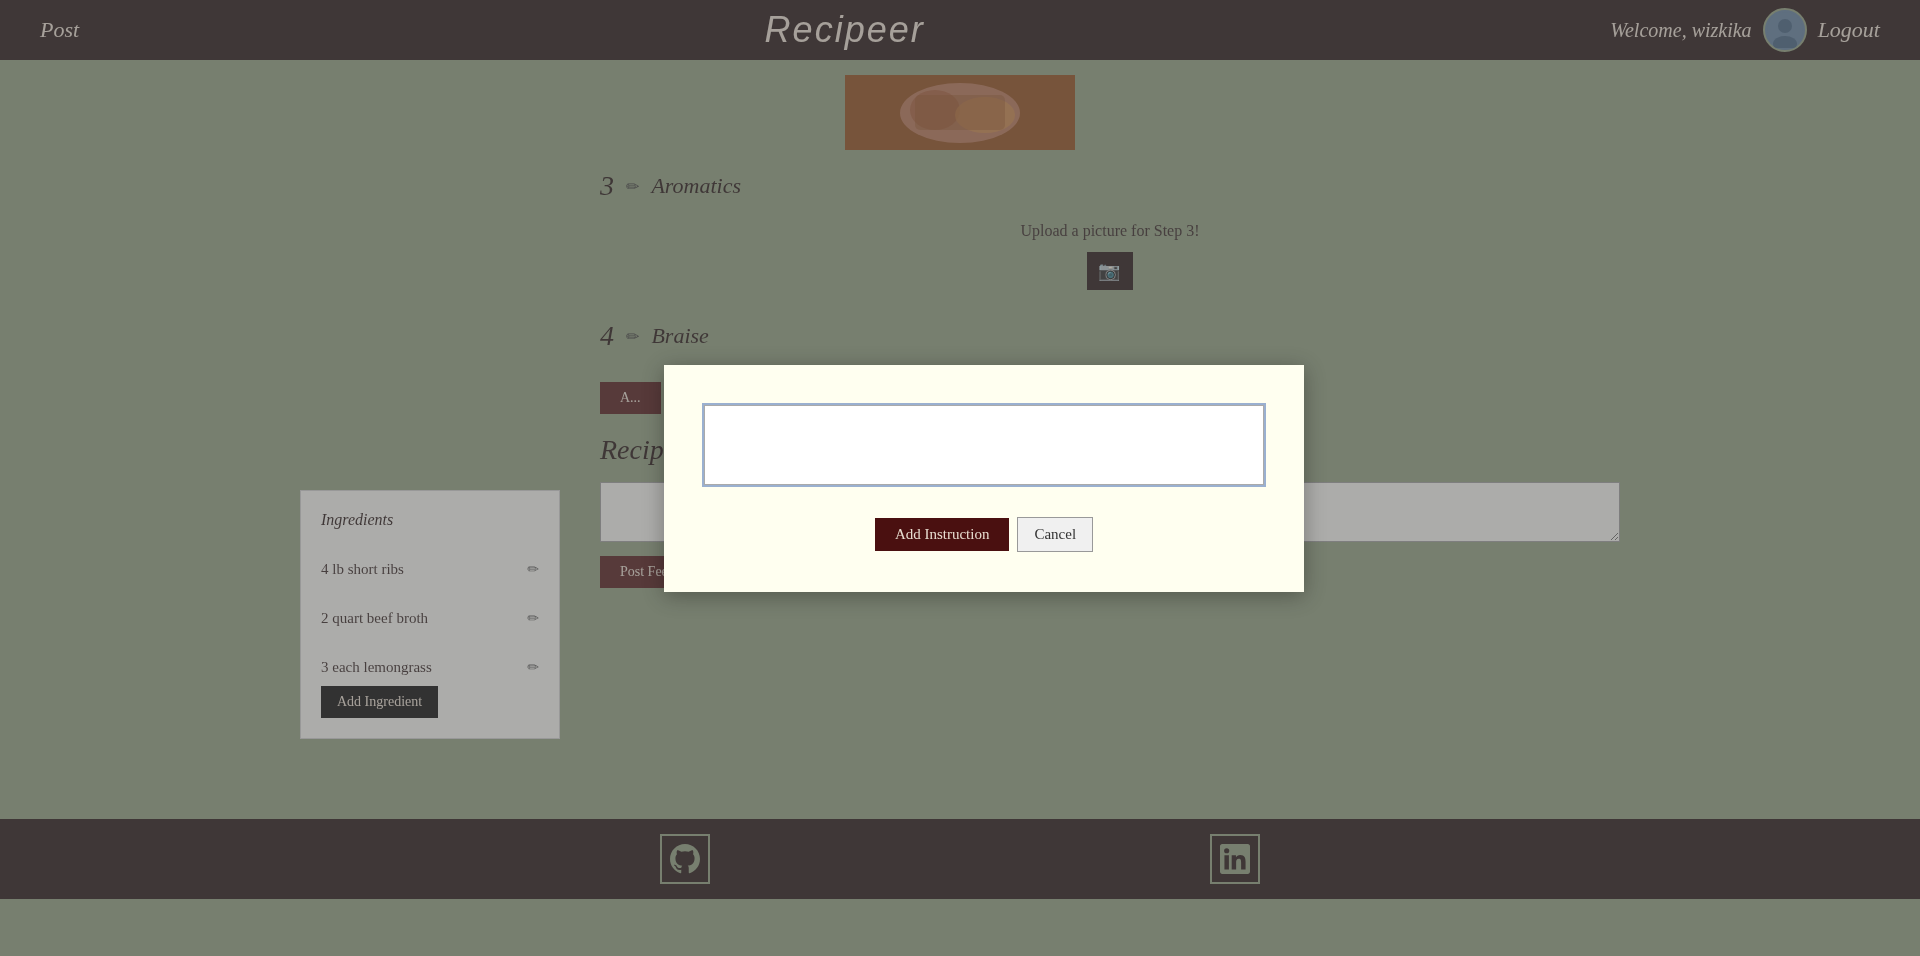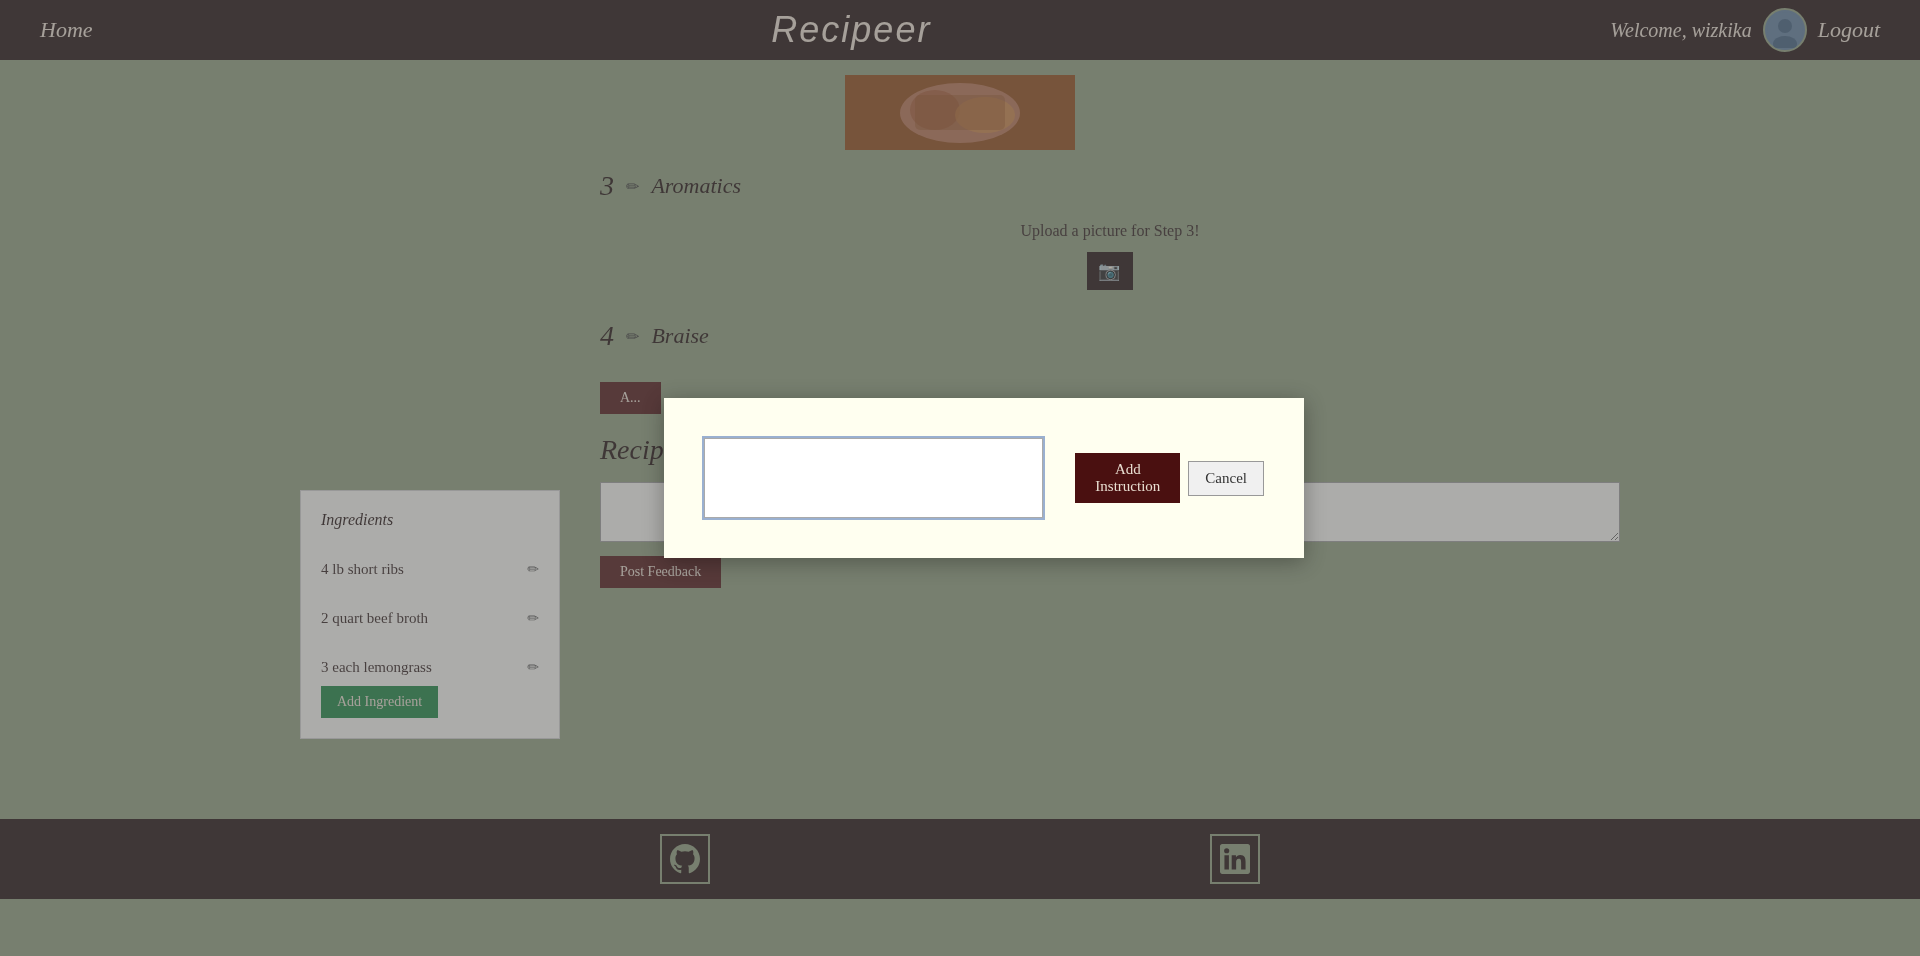--- a/index.html
+++ b/index.html
@@ -187,21 +187,21 @@
       margin-top: 32px;
     }
 
     .ingredient-edit {
       cursor: pointer;
       font-size: 14px;
       color: #555;
     }
 
     .add-ingredient-btn {
-      background-color: #15803d;
+      background-color: #000000;
       color: #e8ddd0;
       border: none;
       padding: 8px 16px;
       font-size: 14px;
       cursor: pointer;
       font-family: Georgia, serif;
       margin-top: 10px;
       display: block;
     }
 
@@ -277,21 +277,21 @@
       display: flex;
       align-items: center;
       justify-content: center;
     }
 
     .modal-box {
       background: #fffff0;
       width: 640px;
       padding: 40px;
       display: flex;
-      flex-direction: row;
+      flex-direction: column;
       align-items: center;
       gap: 32px;
       box-shadow: 0 4px 20px rgba(0,0,0,0.3);
       margin-left: 48px;
     }
 
     .modal-textarea {
       width: 100%;
       height: 80px;
       border: 1px solid #aaa;
@@ -352,21 +352,21 @@
 
     .main-col {
       flex: 1;
       padding-left: 40px;
     }
   </style>
 </head>
 <body>
 
 <header class="header">
-  <span class="header-home">Home</span>
+  <span class="header-home">Post</span>
   <span class="header-logo">Recipeer</span>
   <div class="header-right">
     <span class="header-welcome">Welcome, wizkika</span>
     <div class="header-avatar">
       <svg viewBox="0 0 36 36" xmlns="http://www.w3.org/2000/svg">
         <circle cx="18" cy="18" r="18" fill="#5a7a9a"></circle>
         <circle cx="18" cy="14" r="7" fill="#3a5a7a"></circle>
         <ellipse cx="18" cy="32" rx="12" ry="8" fill="#3a5a7a"></ellipse>
       </svg>
     </div>

